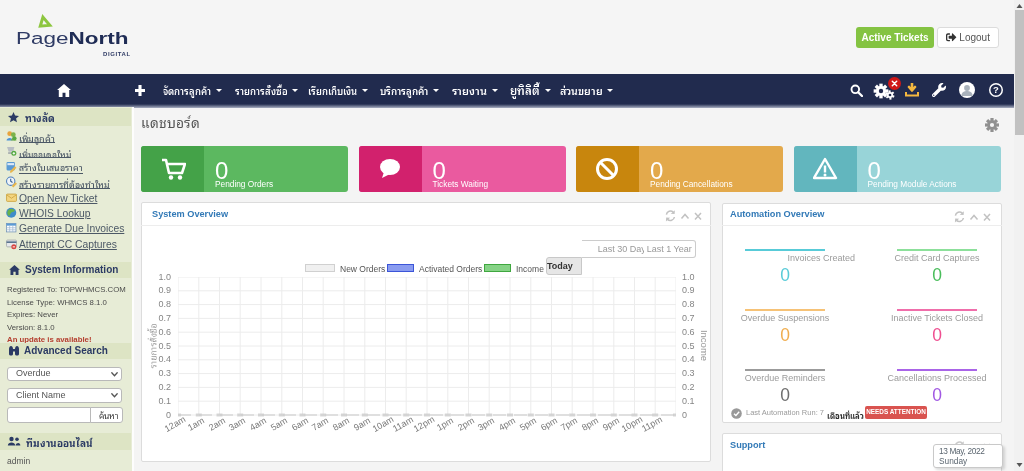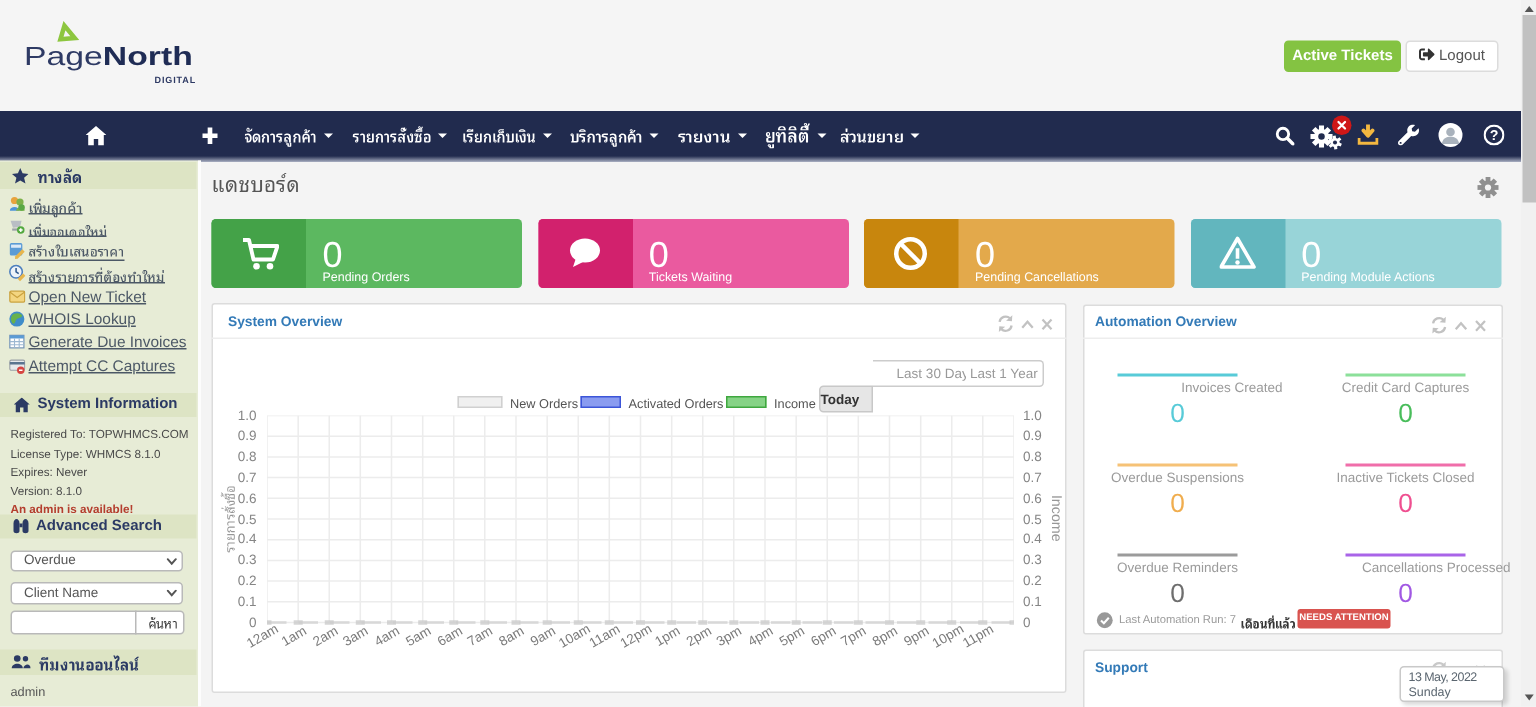--- a/index.html
+++ b/index.html
@@ -162,21 +162,21 @@
   </svg>
 <div class="abs" style="left:0;top:262px;width:131px;height:16px;background:#dde4c4"></div>
 <svg class="abs" style="left:9px;top:264.5px" width="11" height="10" viewBox="0 0 16 15">
     <path d="M8 0 L16 7 L14 7 L14 15 L9.7 15 L9.7 10 L6.3 10 L6.3 15 L2 15 L2 7 L0 7 Z" fill="#2b3a64"></path>
   </svg>
 <div class="abs" style="left:25px;top:263.5px;font-size:10px;font-weight:bold;color:#2b3a64">System Information</div>
 <div class="abs" style="left:7px;top:285.0px;font-size:7.8px;color:#4a4a4a">Registered To: TOPWHMCS.COM</div>
 <div class="abs" style="left:7px;top:297.6px;font-size:7.8px;color:#4a4a4a">License Type: WHMCS 8.1.0</div>
 <div class="abs" style="left:7px;top:310.2px;font-size:7.8px;color:#4a4a4a">Expires: Never</div>
 <div class="abs" style="left:7px;top:322.8px;font-size:7.8px;color:#4a4a4a">Version: 8.1.0</div>
-<div class="abs" style="left:7px;top:335.4px;font-size:7.8px;font-weight:bold;color:#b43e2e">An admin is available!</div>
+<div class="abs" style="left:7px;top:335.4px;font-size:7.8px;font-weight:bold;color:#b43e2e">An update is available!</div>
 <div class="abs" style="left:0;top:343px;width:131px;height:16px;background:#dde4c4"></div>
 <svg class="abs" style="left:8px;top:345px" width="12" height="11" viewBox="0 0 12 11">
     <path d="M1 4 C1 2 2 1 3 1 C4 1 5 2 5 4 L5 9 C5 10 4 10.5 3 10.5 C2 10.5 1 10 1 9 Z" fill="#2b3a64"></path>
     <path d="M7 4 C7 2 8 1 9 1 C10 1 11 2 11 4 L11 9 C11 10 10 10.5 9 10.5 C8 10.5 7 10 7 9 Z" fill="#2b3a64"></path>
     <rect x="5" y="4" width="2" height="2.5" fill="#2b3a64"></rect>
   </svg>
 <div class="abs" style="left:24px;top:344.5px;font-size:10px;font-weight:bold;color:#2b3a64">Advanced Search</div>
 <div class="abs" style="left:7px;top:366.5px;width:115px;height:14.5px;background:#fff;border:1px solid #b9b9b9;border-radius:3px"></div>
 <div class="abs" style="left:16px;top:368.0px;font-size:9px;color:#555">Overdue</div>
 <svg class="abs" style="left:111px;top:371.5px" width="7" height="5" viewBox="0 0 7 5">
@@ -406,21 +406,21 @@
 <div class="abs" style="left:745.0px;top:308.5px;width:80px;height:2px;background:#f6c276"></div>
 <div class="abs" style="left:715.0px;top:312.5px;width:140px;text-align:center;font-size:9px;color:#9b9b9b;white-space:nowrap">Overdue Suspensions</div>
 <div class="abs" style="left:765.0px;top:324.5px;width:40px;text-align:center;font-size:17.5px;font-weight:400;color:#f0ad4e">0</div>
 <div class="abs" style="left:897.0px;top:308.5px;width:80px;height:2px;background:#f06eaa"></div>
 <div class="abs" style="left:867.0px;top:312.5px;width:140px;text-align:center;font-size:9px;color:#9b9b9b;white-space:nowrap">Inactive Tickets Closed</div>
 <div class="abs" style="left:917.0px;top:324.5px;width:40px;text-align:center;font-size:17.5px;font-weight:400;color:#ef4f90">0</div>
 <div class="abs" style="left:745.0px;top:368.5px;width:80px;height:2px;background:#9b9b9b"></div>
 <div class="abs" style="left:715.0px;top:372.5px;width:140px;text-align:center;font-size:9px;color:#9b9b9b;white-space:nowrap">Overdue Reminders</div>
 <div class="abs" style="left:765.0px;top:384.5px;width:40px;text-align:center;font-size:17.5px;font-weight:400;color:#6e6e6e">0</div>
 <div class="abs" style="left:897.0px;top:368.5px;width:80px;height:2px;background:#a964e8"></div>
-<div class="abs" style="left:867.0px;top:372.5px;width:140px;text-align:right;font-size:9px;color:#9b9b9b;white-space:nowrap">Cancellations Processed</div>
+<div class="abs" style="left:867.0px;top:372.5px;width:140px;text-align:center;font-size:9px;color:#9b9b9b;white-space:nowrap">Cancellations Processed</div>
 <div class="abs" style="left:917.0px;top:384.5px;width:40px;text-align:center;font-size:17.5px;font-weight:400;color:#a158e3">0</div>
 <svg class="abs" style="left:731px;top:408px" width="11" height="11" viewBox="0 0 11 11">
     <circle cx="5.5" cy="5.5" r="5.3" fill="#999"></circle>
     <path d="M3 5.7 L4.9 7.5 L8.2 3.8" stroke="#fff" stroke-width="1.4" fill="none"></path>
   </svg>
 <div class="abs" style="left:746px;top:407.5px;font-size:7.5px;color:#9b9b9b">Last Automation Run: 7</div>
 <svg class="abs" style="left:827.0px;top:408.5px" width="37" height="13" viewBox="0 0 37 13">
     <path d="M1.6 10C1.3 10 1.1 9.9 0.9 9.7C0.8 9.6 0.7 9.3 0.7 9L0.7 5L1.8 5L1.8 7.9C1.8 7.9 1.8 8 1.8 8C1.8 8.1 1.8 8.2 1.8 8.2C1.8 8.3 1.8 8.4 1.8 8.4C1.6 8.4 1.4 8.5 1.3 8.6C1.2 8.7 1.1 8.8 1.1 9L1 9C1 8.7 1.1 8.5 1.2 8.4C1.3 8.3 1.5 8.2 1.7 8.2C2 8.2 2.2 8.3 2.3 8.5C2.5 8.6 2.6 8.8 2.6 9.1C2.6 9.4 2.5 9.6 2.3 9.8C2.2 9.9 1.9 10 1.6 10ZM1.7 9.4C1.8 9.4 1.9 9.4 1.9 9.3C2 9.3 2 9.2 2 9.1C2 9 2 8.9 1.9 8.9C1.9 8.8 1.8 8.8 1.7 8.8C1.6 8.8 1.5 8.8 1.4 8.9C1.4 8.9 1.3 9 1.3 9.1C1.3 9.2 1.4 9.3 1.4 9.3C1.5 9.4 1.6 9.4 1.7 9.4ZM3.9 10C3.7 9.7 3.6 9.5 3.6 9.2C3.5 8.9 3.4 8.6 3.4 8.3C3.3 8 3.3 7.7 3.3 7.5C3.3 6.7 3.5 6 3.9 5.6C4.2 5.2 4.8 5 5.5 5C6.2 5 6.7 5.2 7 5.5C7.4 5.9 7.6 6.3 7.6 7L7.6 10L6.5 10L6.5 7.1C6.5 6.8 6.4 6.5 6.2 6.3C6.1 6.1 5.8 6 5.5 6C5.1 6 4.8 6.1 4.6 6.4C4.4 6.7 4.4 7.1 4.4 7.6C4.4 7.9 4.4 8.2 4.4 8.5C4.5 8.8 4.5 9.1 4.6 9.3L4.6 9.3C4.7 9.3 4.8 9.2 4.8 9.2C4.9 9.1 5 9 5 9C5.1 8.9 5.1 8.8 5.2 8.8C5.3 8.7 5.3 8.6 5.3 8.5L5.5 8.6C5.5 8.7 5.4 8.7 5.3 8.7C5.1 8.7 5 8.6 4.8 8.5C4.7 8.4 4.7 8.2 4.7 8C4.7 7.8 4.7 7.6 4.9 7.5C5 7.3 5.2 7.3 5.5 7.3C5.7 7.3 5.9 7.3 6.1 7.5C6.2 7.6 6.3 7.8 6.3 8C6.3 8.2 6.2 8.4 6.1 8.6C6 8.8 5.9 9 5.7 9.2C5.6 9.4 5.4 9.5 5.3 9.6C5.2 9.7 5 9.9 4.9 10ZM5.5 8.3C5.6 8.3 5.6 8.3 5.7 8.2C5.8 8.2 5.8 8.1 5.8 8C5.8 7.9 5.8 7.9 5.7 7.8C5.6 7.8 5.6 7.7 5.5 7.7C5.4 7.7 5.3 7.8 5.2 7.8C5.2 7.9 5.2 7.9 5.2 8C5.2 8.1 5.2 8.2 5.2 8.2C5.3 8.3 5.4 8.3 5.5 8.3ZM3.6 4.8L3.6 4.5C3.6 4.2 3.7 4 3.8 3.8C3.9 3.6 4.1 3.5 4.3 3.4C4.5 3.2 4.7 3.2 5 3.2C5.2 3.2 5.4 3.2 5.6 3.3C5.8 3.4 6 3.5 6.2 3.6C6.4 3.8 6.5 3.9 6.7 4.1L6.7 4.1L6.7 3.2L7.3 3.2L7.3 4.8ZM4.6 4.2L6.3 4.2C6.2 4.2 6.1 4.1 6 4C5.8 4 5.7 3.9 5.6 3.9C5.4 3.9 5.3 3.8 5.2 3.8C5 3.8 4.8 3.9 4.7 4C4.6 4 4.6 4.1 4.6 4.2ZM6.4 4.1L5.9 3.9L5.9 3.2L6.4 3.2ZM9.5 10C9.2 10 8.9 9.9 8.8 9.7C8.6 9.5 8.6 9.3 8.6 8.9L8.6 7.4C8.6 7 8.6 6.7 8.8 6.5C9 6.3 9.2 6.2 9.5 6.2C9.8 6.2 10 6.4 10.2 6.6C10.3 6.8 10.4 7.1 10.4 7.5C10.4 7.9 10.3 8.2 10.2 8.4C10.1 8.7 9.9 8.8 9.6 8.8C9.4 8.8 9.2 8.7 9.1 8.5C9 8.4 8.9 8.1 8.9 7.8L9 7.5C9 7.7 9 7.8 9.1 7.8C9.1 7.9 9.2 8 9.3 8C9.4 8 9.5 8.1 9.6 8.1C9.6 8.1 9.6 8.2 9.6 8.2C9.6 8.3 9.6 8.4 9.6 8.5L9.6 8.8C9.6 8.9 9.6 9 9.7 9C9.7 9.1 9.8 9.1 9.9 9.1L10.8 9.1C10.8 9.1 10.9 9.1 11 9C11 9 11 8.9 11 8.8L11 6.9C11 6.6 10.9 6.3 10.8 6.2C10.6 6 10.3 6 10 6C9.7 6 9.5 6 9.3 6C9 6 8.8 6.1 8.5 6.1L8.5 5.3C8.7 5.3 8.9 5.2 9 5.2C9.2 5.1 9.4 5.1 9.6 5C9.8 5 10 5 10.2 5C10.8 5 11.3 5.2 11.7 5.5C12 5.7 12.2 6.2 12.2 6.8L12.2 9C12.2 9.3 12.1 9.6 11.9 9.7C11.8 9.9 11.6 10 11.2 10ZM9.5 8.2C9.6 8.2 9.7 8.2 9.8 8C9.8 7.9 9.9 7.7 9.9 7.5C9.9 7.3 9.8 7.1 9.8 7C9.7 6.8 9.6 6.8 9.5 6.8C9.4 6.8 9.4 6.8 9.3 7C9.2 7.1 9.2 7.3 9.2 7.5C9.2 7.7 9.2 7.9 9.3 8C9.4 8.2 9.4 8.2 9.5 8.2ZM13.9 10L13.9 7.2C13.9 7.1 13.9 7 13.9 6.9C13.9 6.8 13.9 6.7 14 6.6C14.2 6.6 14.3 6.5 14.4 6.4C14.6 6.3 14.6 6.2 14.6 6L14.7 6C14.7 6.2 14.7 6.4 14.5 6.6C14.4 6.7 14.2 6.8 14 6.8C13.7 6.8 13.5 6.7 13.4 6.5C13.2 6.4 13.1 6.2 13.1 5.9C13.1 5.6 13.2 5.4 13.4 5.2C13.6 5.1 13.8 5 14.1 5C14.4 5 14.6 5.1 14.8 5.3C14.9 5.4 15 5.7 15 6L15 8.1C15 8.2 15 8.2 15 8.3C15 8.3 15 8.4 15 8.5C15 8.6 15 8.6 15 8.7C15 8.8 15 8.8 15 8.9L15 8.9C15.1 8.8 15.2 8.8 15.2 8.7C15.3 8.6 15.4 8.6 15.5 8.5C15.6 8.4 15.8 8.3 15.9 8.2C16 8.2 16.1 8.1 16.1 8.1C16.2 8.1 16.2 8 16.2 7.9C16.2 7.8 16.2 7.7 16.2 7.6L16.2 5L17.4 5L17.4 7.4C17.4 7.6 17.4 7.8 17.3 7.9C17.3 8 17.2 8.1 17.1 8.2C17 8.3 16.8 8.4 16.6 8.5L16.5 8.7C16.2 8.8 15.9 9 15.8 9.1C15.6 9.3 15.4 9.4 15.3 9.5C15.2 9.7 15.1 9.8 15 10ZM14 6.2C14.1 6.2 14.2 6.2 14.3 6.1C14.3 6.1 14.4 6 14.4 5.9C14.4 5.8 14.3 5.7 14.3 5.7C14.2 5.6 14.1 5.6 14 5.6C13.9 5.6 13.9 5.6 13.8 5.7C13.7 5.7 13.7 5.8 13.7 5.9C13.7 6 13.7 6.1 13.8 6.1C13.9 6.2 13.9 6.2 14 6.2ZM16.8 10C16.5 10 16.3 9.9 16.1 9.8C15.9 9.6 15.8 9.4 15.8 9.1C15.8 8.8 15.9 8.6 16.1 8.5C16.3 8.3 16.5 8.2 16.8 8.2C17 8.2 17.3 8.3 17.4 8.5C17.6 8.6 17.7 8.8 17.7 9.1C17.7 9.4 17.6 9.6 17.4 9.8C17.3 9.9 17 10 16.8 10ZM16.8 9.5C16.9 9.5 16.9 9.4 17 9.4C17.1 9.3 17.1 9.2 17.1 9.1C17.1 9 17.1 8.9 17 8.9C16.9 8.8 16.9 8.8 16.8 8.8C16.7 8.8 16.6 8.8 16.5 8.9C16.5 8.9 16.4 9 16.4 9.1C16.4 9.2 16.5 9.3 16.5 9.4C16.6 9.4 16.7 9.5 16.8 9.5ZM18.9 10L18.9 7.2C18.9 7.1 18.9 7 18.9 6.9C18.9 6.8 18.9 6.7 19 6.6C19.2 6.6 19.3 6.5 19.4 6.4C19.6 6.3 19.6 6.2 19.6 6L19.7 6C19.7 6.2 19.7 6.4 19.5 6.6C19.4 6.7 19.2 6.8 19 6.8C18.7 6.8 18.5 6.7 18.4 6.5C18.2 6.4 18.1 6.2 18.1 5.9C18.1 5.6 18.2 5.4 18.4 5.2C18.6 5.1 18.8 5 19.1 5C19.4 5 19.6 5.1 19.8 5.2C19.9 5.4 20 5.6 20 5.9L20 6C20 6.1 20 6.1 20 6.2C20 6.2 20 6.3 20 6.4L20 6.4C20.1 6.2 20.2 6 20.2 5.9C20.3 5.7 20.4 5.6 20.5 5.5C20.7 5.2 21 5 21.4 5C21.9 5 22.2 5.1 22.4 5.4C22.6 5.6 22.7 6 22.7 6.5L22.7 10L21.5 10L21.5 6.6C21.5 6.4 21.5 6.3 21.4 6.2C21.4 6.1 21.3 6 21.2 6C21 6 20.9 6.1 20.7 6.3C20.6 6.4 20.5 6.6 20.4 6.9C20.3 7.1 20.2 7.3 20.2 7.5C20.1 7.7 20.1 7.9 20.1 8.1C20 8.3 20 8.5 20 8.8L20 10ZM19 6.2C19.1 6.2 19.2 6.2 19.3 6.1C19.3 6.1 19.4 6 19.4 5.9C19.4 5.8 19.3 5.7 19.3 5.7C19.2 5.6 19.1 5.6 19 5.6C19 5.6 18.9 5.6 18.8 5.7C18.8 5.7 18.7 5.8 18.7 5.9C18.7 6 18.8 6.1 18.8 6.1C18.9 6.2 19 6.2 19 6.2ZM18.6 4.8L18.6 4.5C18.6 4.2 18.7 4 18.8 3.8C18.9 3.6 19 3.5 19.2 3.3C19.4 3.2 19.7 3.2 20 3.2C20.3 3.2 20.5 3.2 20.8 3.4C21 3.5 21.1 3.6 21.3 3.8L21.3 3.8L21.3 3.2L22.3 3.2L22.3 4.8ZM19.5 4.2L21.2 4.2C21.2 4.1 21.1 4.1 20.9 4C20.8 4 20.7 3.9 20.6 3.9C20.4 3.9 20.3 3.8 20.2 3.8C19.9 3.8 19.8 3.9 19.7 4C19.6 4 19.5 4.1 19.5 4.2ZM21.2 3L21.1 2L21.1 1.4L22.1 1.4L22.1 2L22 3ZM24.6 10C24.3 10 24.1 9.9 23.9 9.7C23.8 9.6 23.7 9.3 23.7 9L23.7 5L24.8 5L24.8 7.9C24.8 7.9 24.8 8 24.8 8C24.8 8.1 24.8 8.2 24.8 8.2C24.8 8.3 24.8 8.4 24.8 8.4C24.6 8.4 24.4 8.5 24.3 8.6C24.2 8.7 24.1 8.8 24.1 9L24 9C24 8.7 24.1 8.5 24.2 8.4C24.3 8.3 24.5 8.2 24.7 8.2C25 8.2 25.2 8.3 25.3 8.5C25.5 8.6 25.6 8.8 25.6 9.1C25.6 9.4 25.5 9.6 25.3 9.8C25.2 9.9 24.9 10 24.6 10ZM24.7 9.4C24.8 9.4 24.9 9.4 24.9 9.3C25 9.3 25 9.2 25 9.1C25 9 25 8.9 24.9 8.9C24.9 8.8 24.8 8.8 24.7 8.8C24.6 8.8 24.5 8.8 24.4 8.9C24.4 8.9 24.3 9 24.3 9.1C24.3 9.2 24.4 9.3 24.4 9.3C24.5 9.4 24.6 9.4 24.7 9.4ZM27 10C26.7 10 26.5 9.9 26.3 9.7C26.1 9.6 26.1 9.3 26.1 9L26.1 5L27.2 5L27.2 7.9C27.2 7.9 27.2 8 27.2 8C27.2 8.1 27.2 8.2 27.2 8.2C27.2 8.3 27.1 8.4 27.1 8.4C26.9 8.4 26.8 8.5 26.7 8.6C26.5 8.7 26.5 8.8 26.5 9L26.4 9C26.4 8.7 26.4 8.5 26.5 8.4C26.7 8.3 26.9 8.2 27.1 8.2C27.3 8.2 27.5 8.3 27.7 8.5C27.9 8.6 28 8.8 28 9.1C28 9.4 27.9 9.6 27.7 9.8C27.5 9.9 27.3 10 27 10ZM27 9.4C27.1 9.4 27.2 9.4 27.3 9.3C27.3 9.3 27.4 9.2 27.4 9.1C27.4 9 27.3 8.9 27.3 8.9C27.2 8.8 27.1 8.8 27 8.8C26.9 8.8 26.9 8.8 26.8 8.9C26.7 8.9 26.7 9 26.7 9.1C26.7 9.2 26.7 9.3 26.8 9.3C26.9 9.4 26.9 9.4 27 9.4ZM29.4 10C29.1 10 28.8 9.9 28.6 9.7C28.5 9.5 28.4 9.3 28.4 9L28.4 8.3C28.4 7.9 28.5 7.6 28.7 7.4C28.9 7.2 29.3 7.1 29.7 7.1C29.8 7.1 30 7.1 30.1 7.2C30.3 7.2 30.4 7.3 30.5 7.4C30.7 7.5 30.8 7.6 30.9 7.7L30.9 7.7L30.9 7.1C30.9 6.7 30.8 6.4 30.7 6.2C30.5 6.1 30.2 6 29.9 6C29.7 6 29.5 6 29.2 6.1C29 6.2 28.7 6.4 28.5 6.6L28.5 5.4C28.7 5.2 28.9 5.2 29.2 5.1C29.6 5 29.9 5 30.2 5C30.8 5 31.2 5.2 31.6 5.5C31.9 5.8 32.1 6.2 32.1 6.7L32.1 10L30.9 10L30.9 9.2C30.9 9 30.9 8.8 30.8 8.7C30.8 8.5 30.7 8.4 30.6 8.3C30.5 8.2 30.4 8.1 30.2 8C30.1 8 30 7.9 29.8 7.9C29.7 7.9 29.6 8 29.5 8C29.4 8.1 29.4 8.2 29.4 8.3L29.4 8.4C29.4 8.5 29.4 8.5 29.4 8.6C29.4 8.6 29.4 8.6 29.3 8.7C29.2 8.7 29.1 8.7 29 8.8C28.9 8.9 28.8 9 28.8 9.1L28.7 9C28.7 8.7 28.8 8.5 28.9 8.4C29 8.3 29.2 8.2 29.5 8.2C29.7 8.2 29.9 8.3 30.1 8.5C30.2 8.6 30.3 8.8 30.3 9.1C30.3 9.4 30.2 9.6 30 9.8C29.9 9.9 29.7 10 29.4 10ZM29.4 9.4C29.5 9.4 29.6 9.4 29.6 9.4C29.7 9.3 29.7 9.2 29.7 9.1C29.7 9 29.7 8.9 29.6 8.9C29.6 8.8 29.5 8.8 29.4 8.8C29.3 8.8 29.2 8.8 29.1 8.9C29.1 8.9 29.1 9 29.1 9.1C29.1 9.2 29.1 9.3 29.1 9.4C29.2 9.4 29.3 9.4 29.4 9.4ZM30.5 4.5C30.4 4.5 30.3 4.5 30.1 4.5C30 4.5 29.8 4.5 29.7 4.4L29.7 4C29.9 4 30 3.9 30.2 3.9C30.3 3.9 30.3 3.8 30.4 3.7C30.5 3.7 30.5 3.6 30.5 3.5L30.5 3.4C30.6 3.4 30.7 3.4 30.8 3.3C30.9 3.2 31 3.1 31 3L31.1 3C31.1 3.2 31.1 3.3 30.9 3.4C30.8 3.6 30.6 3.6 30.4 3.6C30.1 3.6 30 3.6 29.8 3.4C29.7 3.3 29.6 3.2 29.6 3C29.6 2.8 29.7 2.6 29.9 2.5C30 2.3 30.2 2.3 30.5 2.3C30.7 2.3 30.9 2.4 31.1 2.5C31.2 2.6 31.3 2.8 31.3 3C31.3 3.2 31.3 3.4 31.2 3.5C31.1 3.7 31 3.8 30.8 3.9L30.8 3.9C31.1 3.8 31.4 3.7 31.5 3.5C31.7 3.3 31.8 3 31.8 2.6L32.8 2.6C32.7 3.2 32.5 3.7 32.1 4C31.7 4.3 31.2 4.5 30.5 4.5ZM30.4 3.4C30.5 3.4 30.6 3.4 30.7 3.3C30.7 3.2 30.7 3.2 30.7 3.1C30.7 2.9 30.7 2.9 30.7 2.8C30.6 2.8 30.5 2.7 30.4 2.7C30.3 2.7 30.3 2.8 30.2 2.8C30.1 2.9 30.1 2.9 30.1 3.1C30.1 3.2 30.1 3.2 30.2 3.3C30.3 3.4 30.3 3.4 30.4 3.4ZM35.3 10C35 10 34.7 9.9 34.6 9.8C34.4 9.6 34.3 9.3 34.3 9C34.3 8.8 34.4 8.6 34.5 8.4C34.7 8.2 34.9 8.2 35.1 8.2C35.3 8.2 35.5 8.2 35.6 8.3C35.8 8.5 35.8 8.6 35.9 8.8L35.8 8.8C35.7 8.7 35.6 8.6 35.5 8.5C35.4 8.4 35.3 8.4 35.2 8.4C35.2 8.3 35.1 8.2 35.1 8.2C35.1 8.1 35.1 7.9 35.1 7.8L35.1 6.9C35.1 6.6 35 6.4 34.9 6.2C34.8 6.1 34.6 6 34.3 6C34.2 6 34 6 33.8 6.1C33.6 6.1 33.3 6.2 33.1 6.4L33.1 5.4C33.3 5.2 33.6 5.2 33.8 5.1C34.1 5 34.3 5 34.6 5C35.1 5 35.6 5.2 35.8 5.5C36.1 5.7 36.3 6.2 36.3 6.8L36.3 8.9C36.3 9.3 36.2 9.5 36 9.7C35.8 9.9 35.6 10 35.3 10ZM35.2 9.4C35.4 9.4 35.4 9.4 35.5 9.3C35.5 9.3 35.6 9.2 35.6 9.1C35.6 9 35.5 9 35.5 8.9C35.4 8.9 35.4 8.8 35.2 8.8C35.1 8.8 35.1 8.9 35 8.9C34.9 9 34.9 9 34.9 9.1C34.9 9.2 34.9 9.3 35 9.3C35.1 9.4 35.1 9.4 35.2 9.4Z" fill="#333"></path>
   </svg>
 <div class="abs" style="left:865px;top:406px;width:62px;height:12.5px;background:#d9534f;border-radius:2px;color:#fff;font-size:6.4px;font-weight:bold;text-align:center;line-height:12.5px;white-space:nowrap;overflow:hidden">NEEDS ATTENTION</div>

